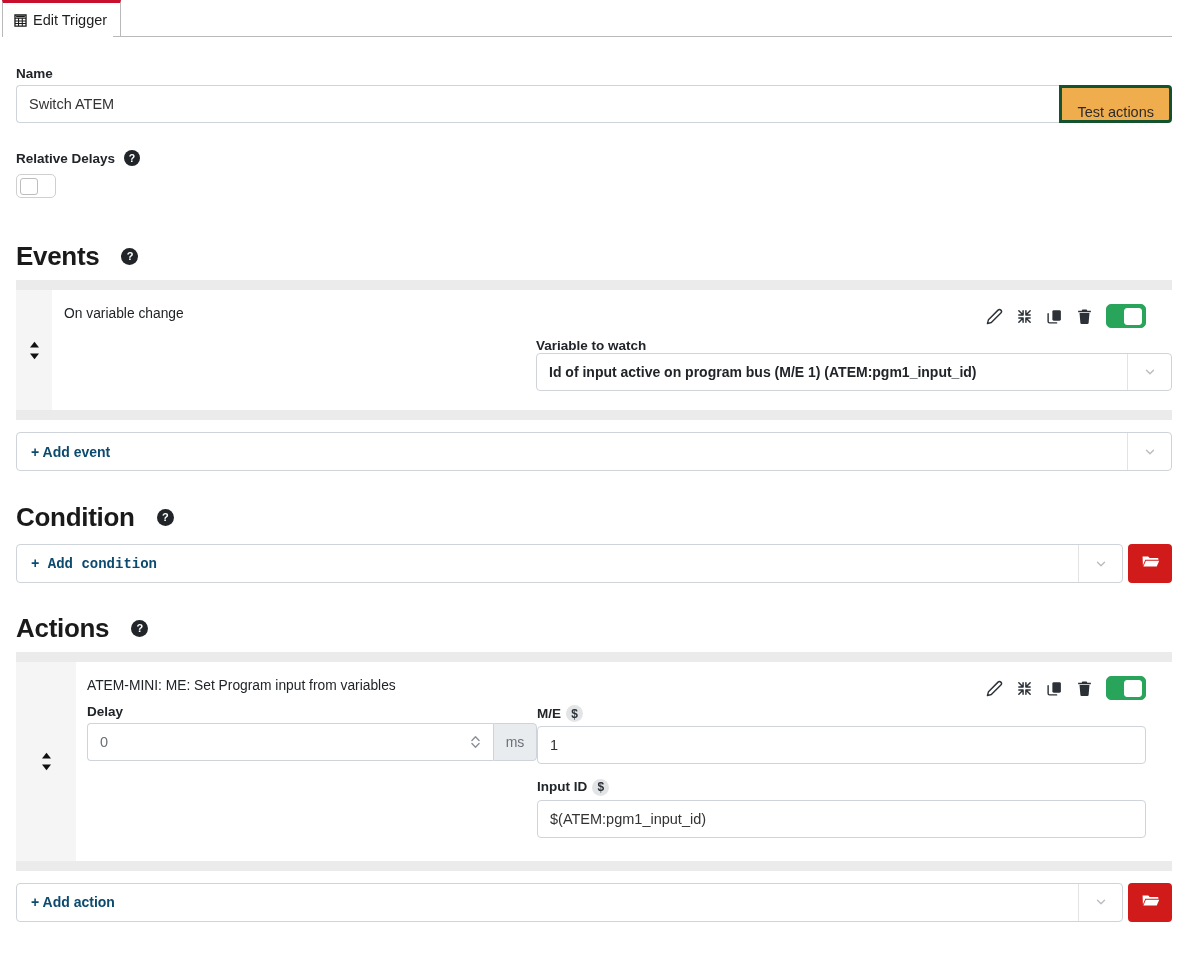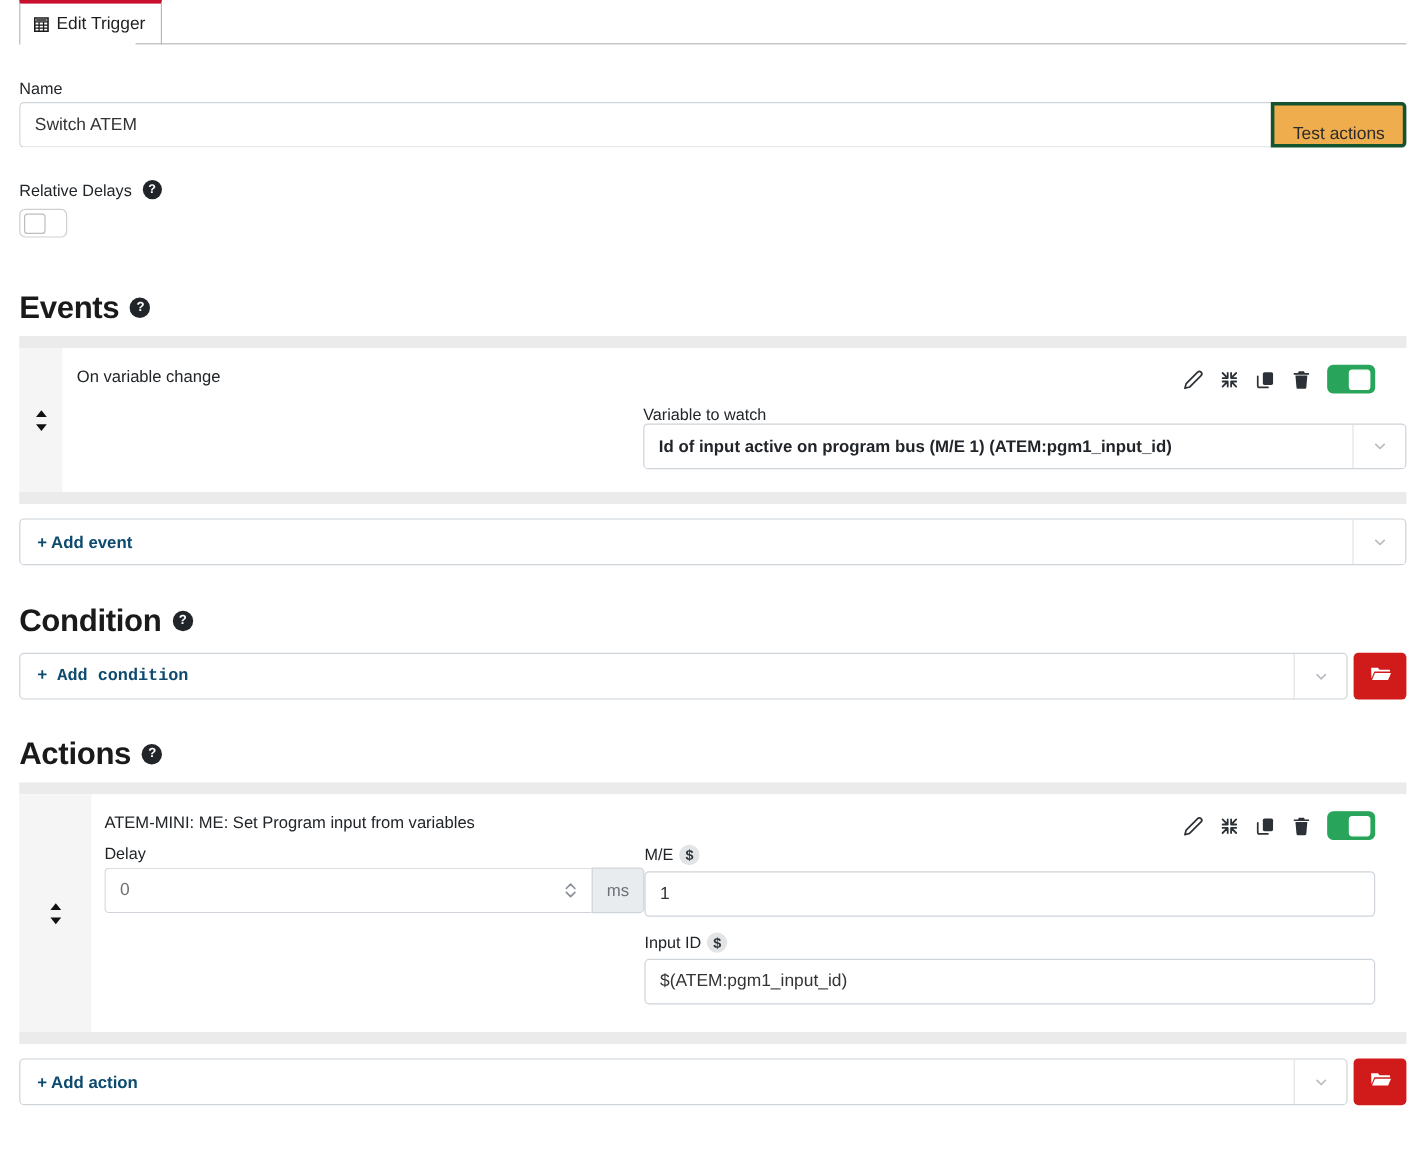--- a/index.html
+++ b/index.html
@@ -10,21 +10,21 @@
     font-family: "Liberation Sans", sans-serif;
     color: #212529;
     -webkit-font-smoothing: antialiased;
   }
   .page { position: relative; width: 1190px; height: 958px; overflow: hidden; }
 
   
   .tabbar {
     position: relative;
     height: 37px;
-    padding-left: 16px;
+    padding-left: 2px;
     display: flex;
     align-items: flex-end;
   }
   .tabbar::after {
     content: "";
     position: absolute;
     left: 113px; right: 18px; bottom: 0;
     height: 1px; background: #b9b9b9;
   }
   .tab {
@@ -40,30 +40,30 @@
     border-right: 1px solid #b9b9b9;
     border-top: 3px solid #c8102e;
     line-height: 1;
   }
   .tab-icon { display: inline-flex; align-items: center; }
 
   
   .body { padding: 0 18px 0 16px; }
   .lbl {
     font-size: 13.5px;
-    font-weight: normal;
+    font-weight: bold;
     color: #212529;
     display: block;
   }
   .sec-h {
     font-size: 26px;
     font-weight: bold;
     letter-spacing: -0.3px;
     color: #1a1a1a;
-    display: flex; align-items: center; gap: 9px;
+    display: flex; align-items: center; gap: 22px;
   }
   .help {
     width: 17px; height: 17px; border-radius: 50%;
     background: #212529; color: #fff;
     font-size: 11px; font-weight: bold;
     display: inline-flex; align-items: center; justify-content: center;
     line-height: 1;
     flex: none;
   }
   .help.sm { width: 16px; height: 16px; font-size: 10.5px; }

